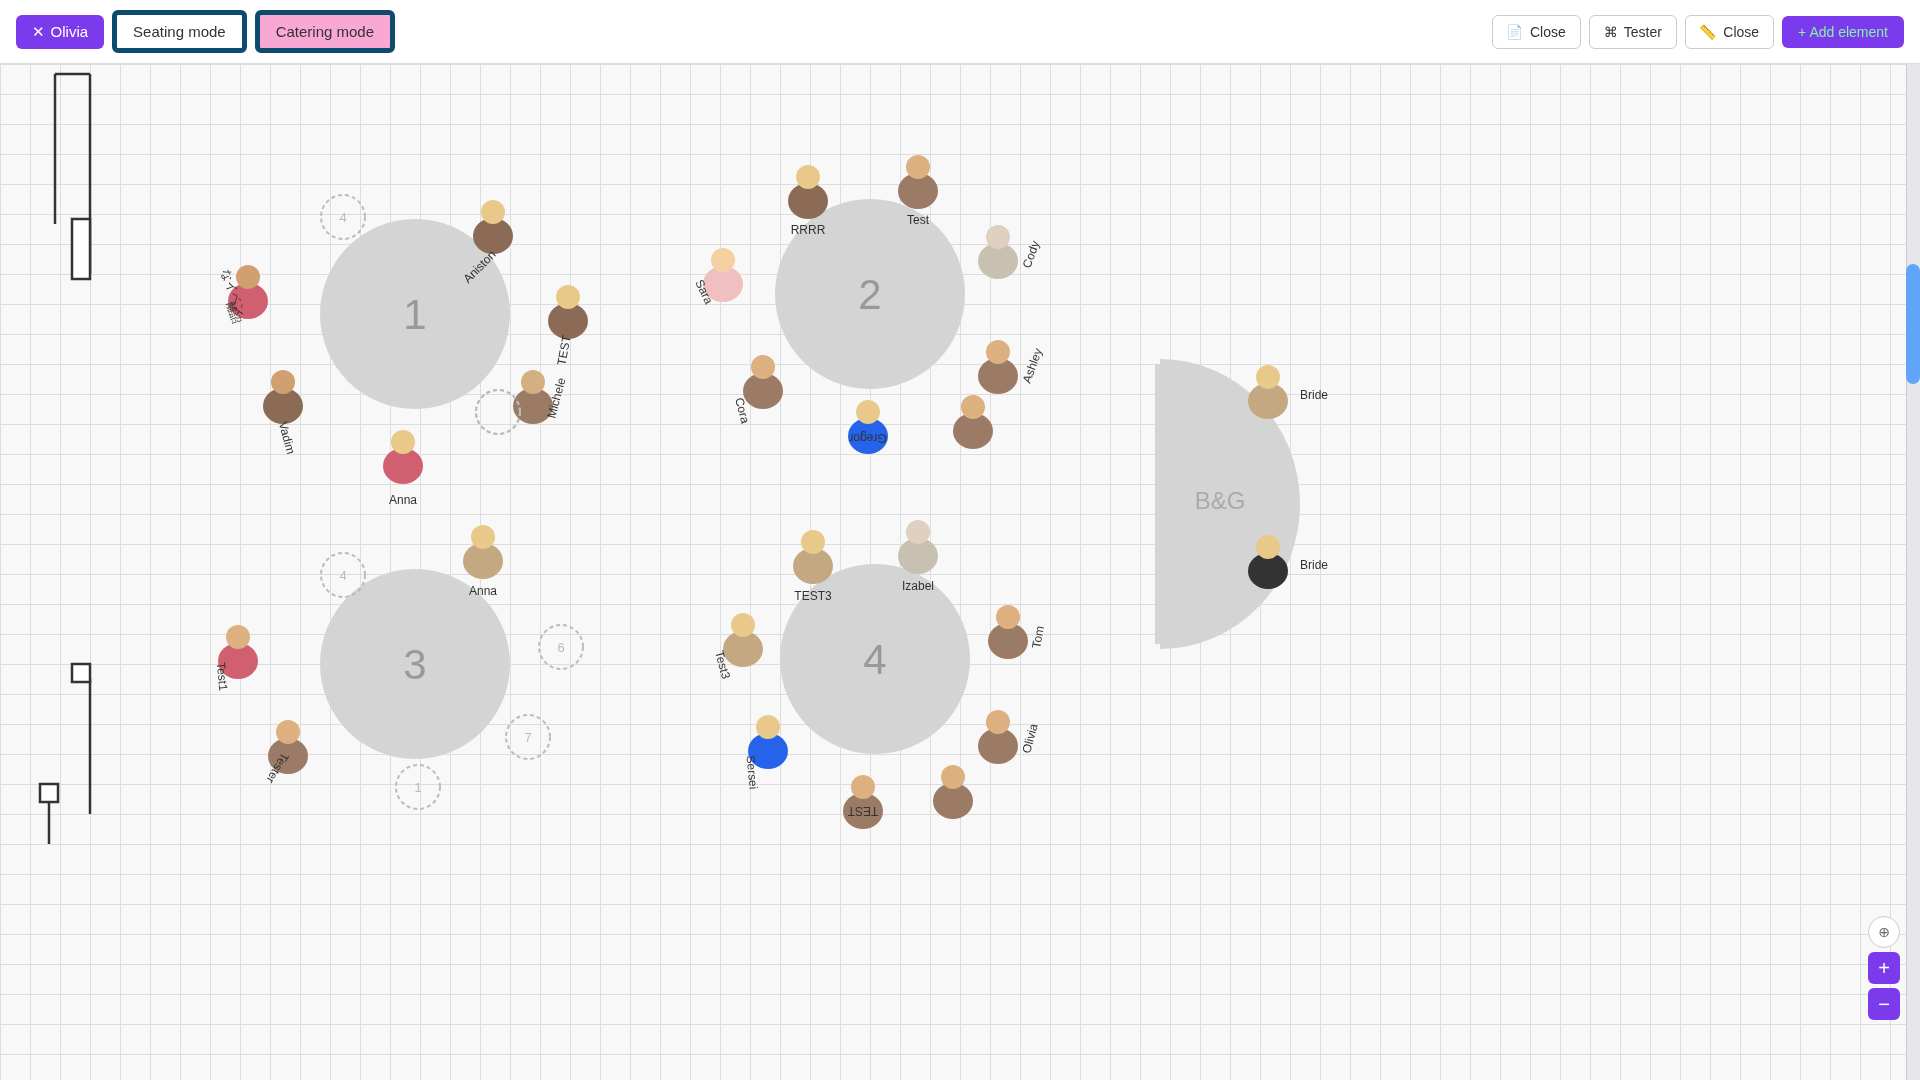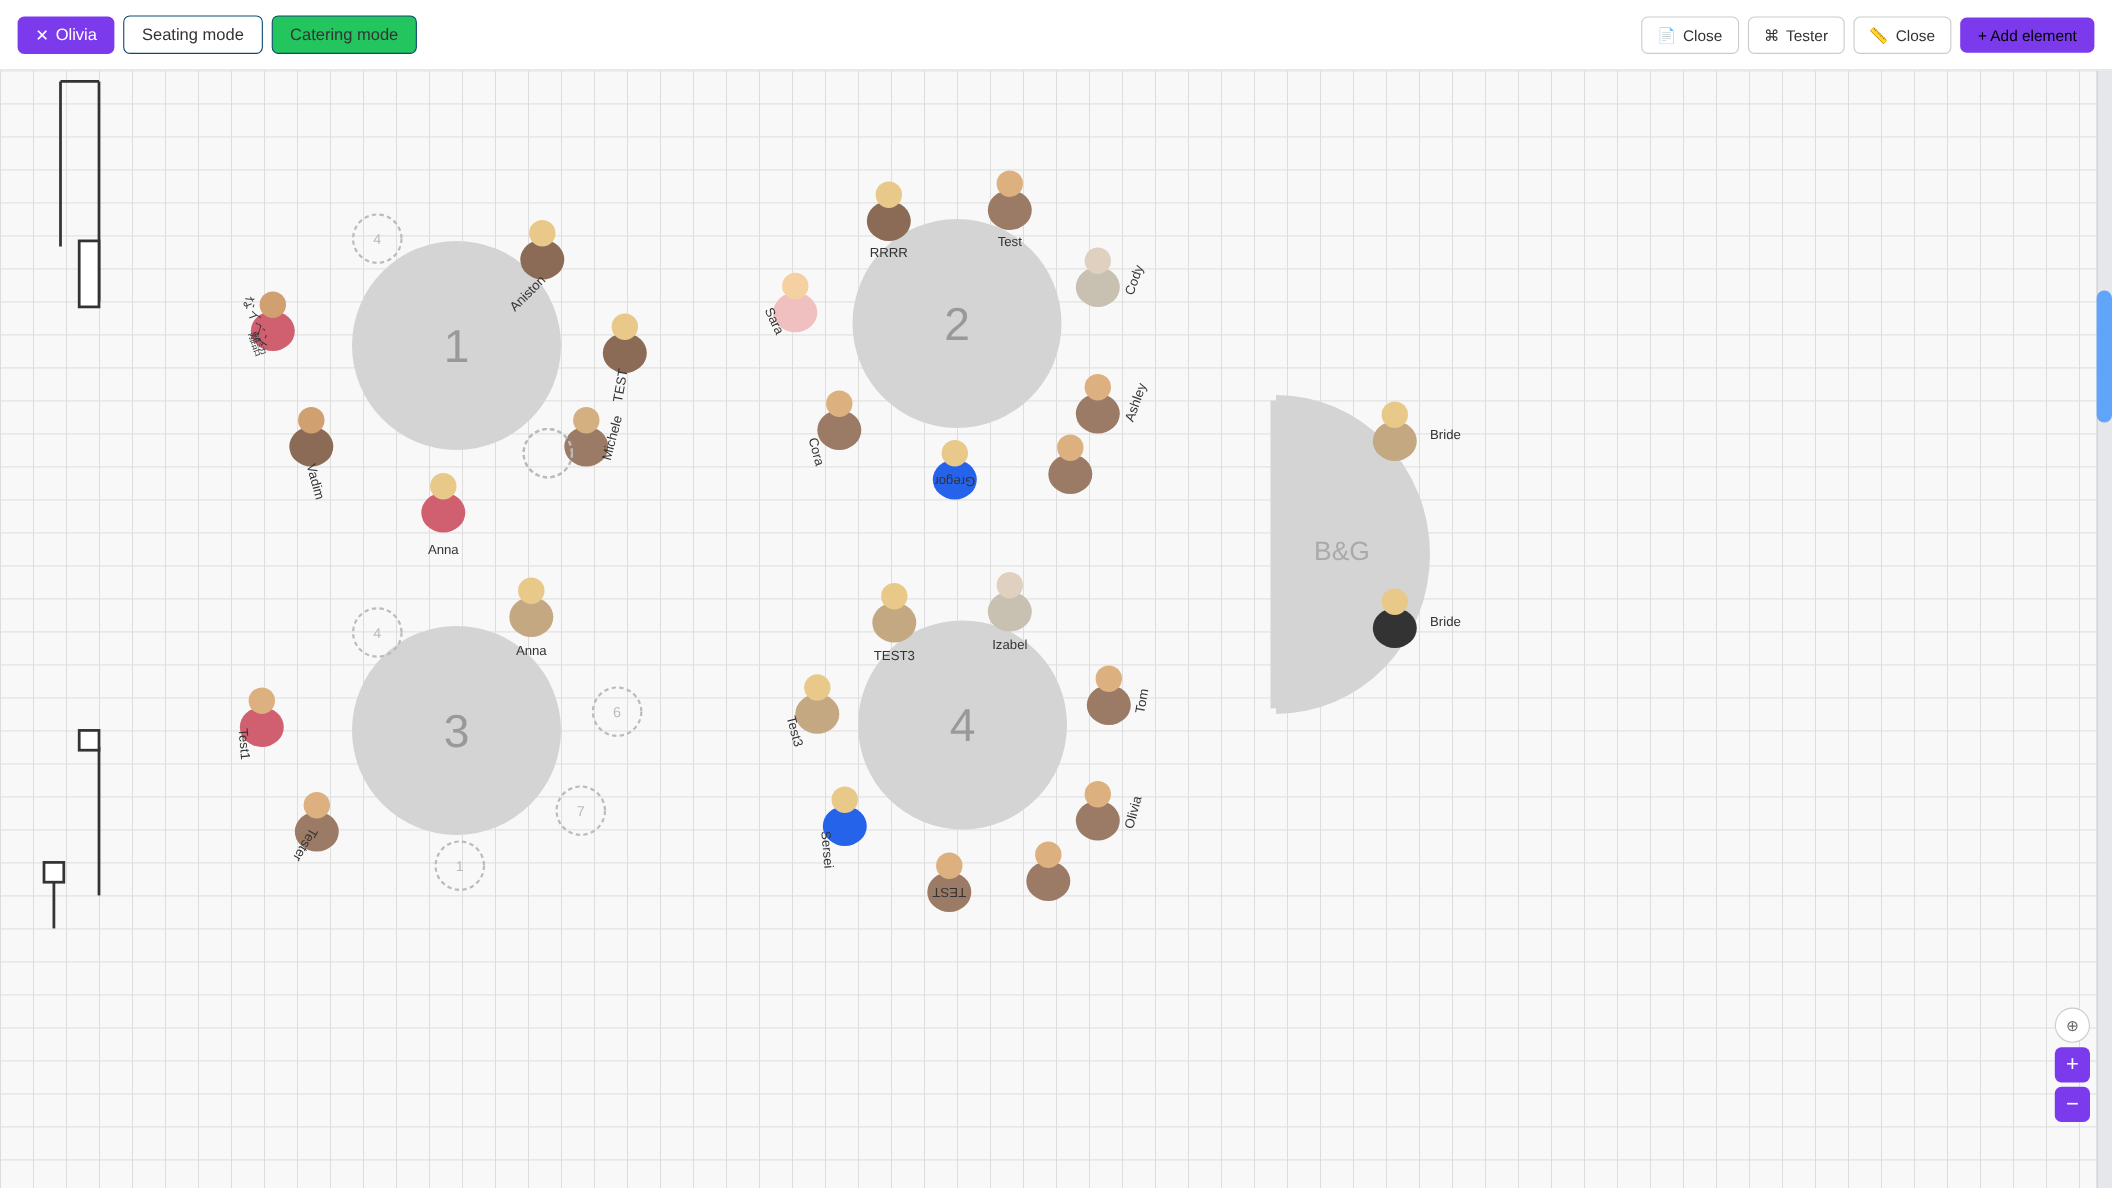--- a/index.html
+++ b/index.html
@@ -9,31 +9,31 @@
     #toolbar {
       position: absolute; top: 0; left: 0; right: 0; height: 64px;
       background: #fff; border-bottom: 1px solid #ddd;
       display: flex; align-items: center; padding: 0 16px; gap: 8px; z-index: 100;
     }
     .btn-close {
       background: #7c3aed; color: #fff; border: none; border-radius: 6px;
       padding: 8px 16px; font-size: 15px; cursor: pointer; display: flex; align-items: center; gap: 6px;
     }
     .btn-mode {
-      background: #fff; border: 1px solid #0c4a6e; border-radius: 6px;
+      background: #fff; border: 5px solid #0c4a6e; border-radius: 6px;
       padding: 8px 16px; font-size: 15px; cursor: pointer; color: #333;
     }
-    .btn-mode.active { background: #22c55e; }
+    .btn-mode.active { background: #f9a8d4; }
     .toolbar-right { margin-left: auto; display: flex; align-items: center; gap: 8px; }
     .btn-tool {
       background: #fff; border: 1px solid #ccc; border-radius: 6px;
       padding: 8px 14px; font-size: 14px; cursor: pointer; color: #333; display: flex; align-items: center; gap: 6px;
     }
     .btn-add {
-      background: #7c3aed; color: #000000; border: none; border-radius: 6px;
+      background: #7c3aed; color: #86efac; border: none; border-radius: 6px;
       padding: 8px 16px; font-size: 14px; cursor: pointer; display: flex; align-items: center; gap: 6px;
     }
 
     
     #canvas {
       position: absolute; top: 64px; left: 0; right: 0; bottom: 0;
       background-color: #f8f8f8;
       background-image: 
         linear-gradient(to right, #ddd 1px, transparent 1px),
         linear-gradient(to bottom, #ddd 1px, transparent 1px);

